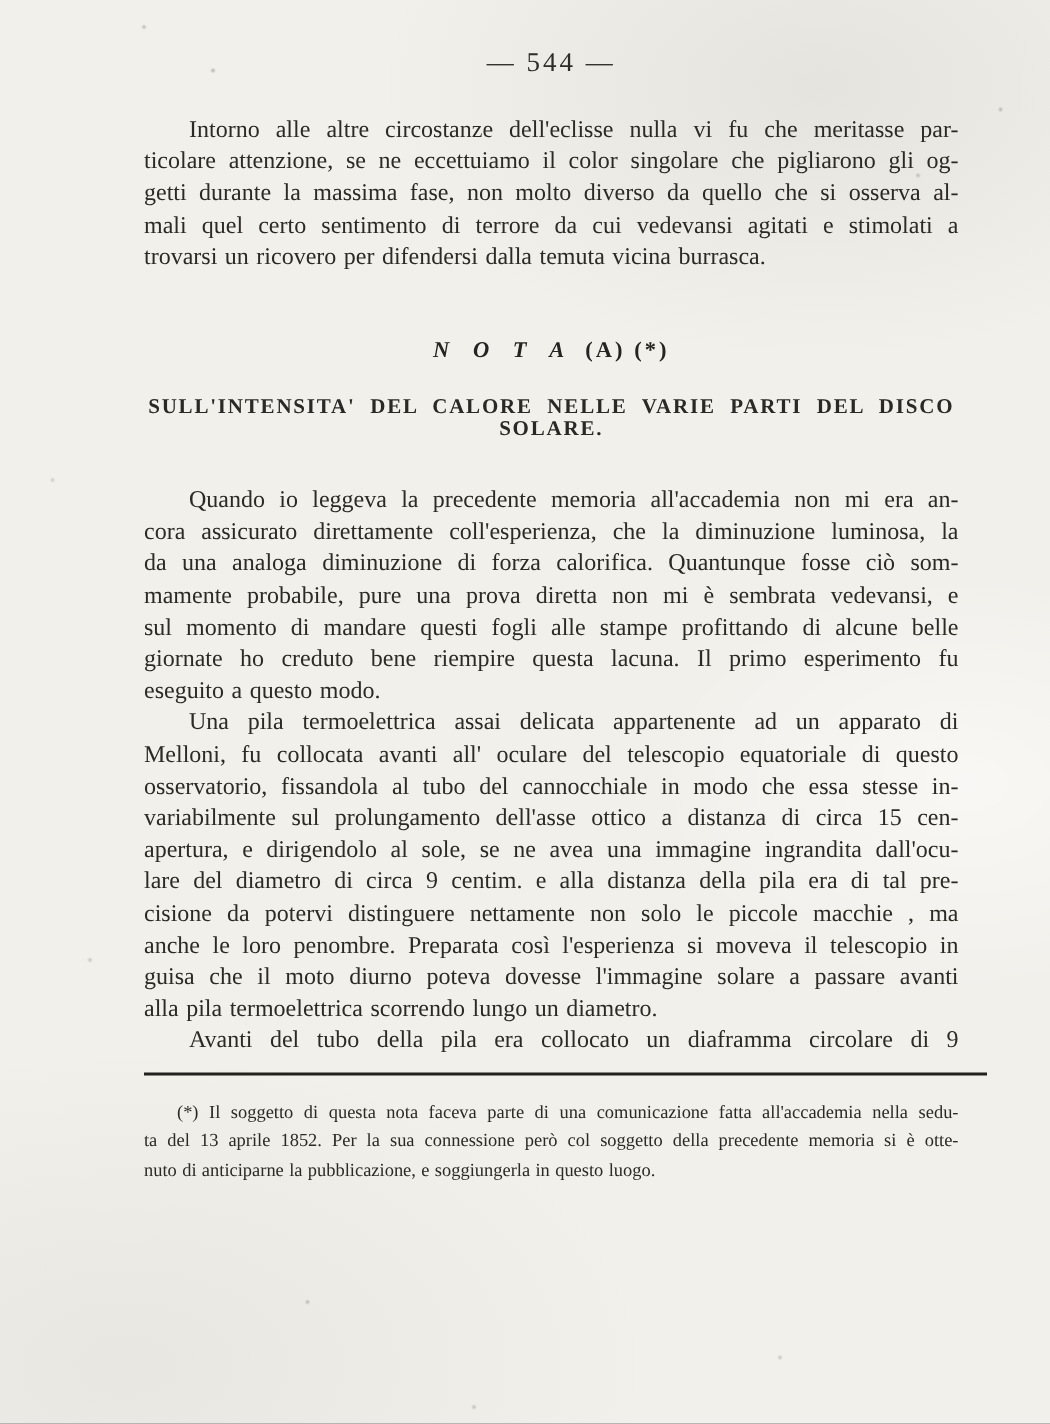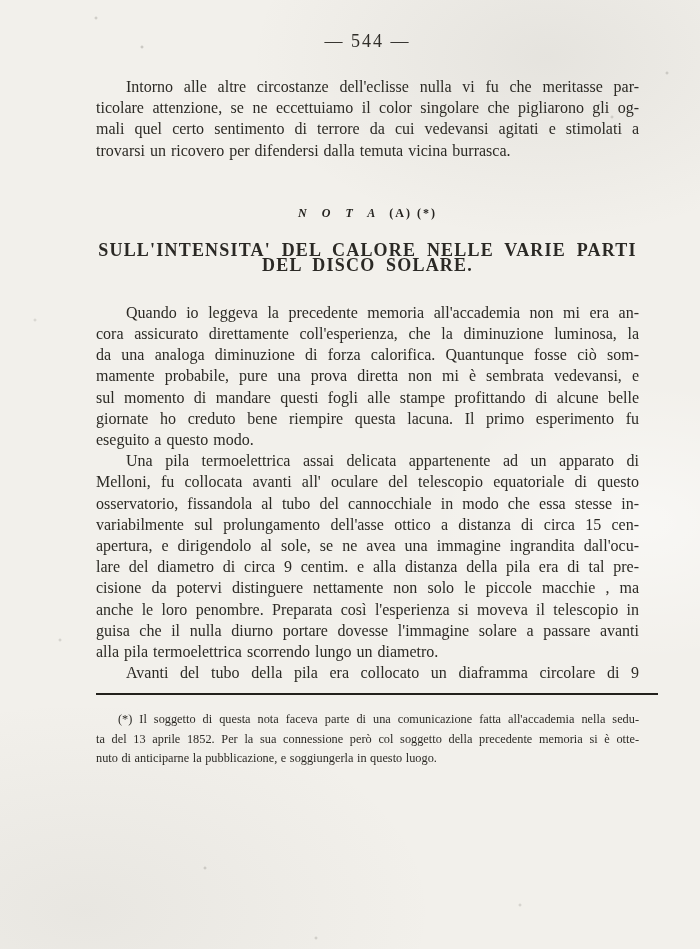--- a/index.html
+++ b/index.html
@@ -47,39 +47,39 @@
     text-align: justify;
     text-align-last: justify;
     white-space: normal;
     word-spacing: 1px;
   }
   .tline.first { padding-left: 30px; }
   .tline.last  { text-align-last: left; }
   .note-heading {
     margin-top: 42px;
     text-align: center;
-    font-size: 12px;
+    font-size: 15px;
     line-height: 20px;
     color: #262420;
   }
   .note-heading .nh-main {
     font-style: italic;
     font-weight: bold;
     letter-spacing: 6px;
   }
   .note-heading .nh-suffix {
     font-weight: bold;
     letter-spacing: 2px;
     padding-left: 8px;
   }
   .note-subtitle {
     margin-top: 20px;
     margin-bottom: 29px;
     text-align: center;
-    font-size: 18px;
+    font-size: 14px;
     line-height: 15px;
     font-weight: bold;
     letter-spacing: 1.2px;
     word-spacing: 5px;
     color: #2b2925;
   }
   .footnote-rule {
     border: 0;
     height: 2px;
     background: #23211c;
@@ -96,20 +96,21 @@
 <div class="page">
   <div class="content">
 
     <div class="page-number">— 544 —</div>
 
     <div class="body-text">
 
       <div>
           <div class="tline first">Intorno alle altre circostanze dell'eclisse nulla vi fu che meritasse par-</div>
           <div class="tline">ticolare attenzione, se ne eccettuiamo il color singolare che pigliarono gli og-</div>
+          <div class="tline">getti durante la massima fase, non molto diverso da quello che si osserva al-</div>
           <div class="tline">mali quel certo sentimento di terrore da cui vedevansi agitati e stimolati a</div>
           <div class="tline last">trovarsi un ricovero per difendersi dalla temuta vicina burrasca.</div>
         </div>
 
       <div class="note-heading">
         <span class="nh-main">N O T A</span><span class="nh-suffix">(A) (*)</span>
       </div>
 
       <div class="note-subtitle">SULL'INTENSITA' DEL CALORE NELLE VARIE PARTI DEL DISCO SOLARE.</div>
 
@@ -125,21 +126,21 @@
 
       <div>
           <div class="tline first">Una pila termoelettrica assai delicata appartenente ad un apparato di</div>
           <div class="tline">Melloni, fu collocata avanti all' oculare del telescopio equatoriale di questo</div>
           <div class="tline">osservatorio, fissandola al tubo del cannocchiale in modo che essa stesse in-</div>
           <div class="tline">variabilmente sul prolungamento dell'asse ottico a distanza di circa 15 cen-</div>
           <div class="tline">apertura, e dirigendolo al sole, se ne avea una immagine ingrandita dall'ocu-</div>
           <div class="tline">lare del diametro di circa 9 centim. e alla distanza della pila era di tal pre-</div>
           <div class="tline">cisione da potervi distinguere nettamente non solo le piccole macchie , ma</div>
           <div class="tline">anche le loro penombre. Preparata così l'esperienza si moveva il telescopio in</div>
-          <div class="tline">guisa che il nulla diurno portare dovesse l'immagine solare a passare avanti</div>
+          <div class="tline">guisa che il moto diurno poteva dovesse l'immagine solare a passare avanti</div>
           <div class="tline last">alla pila termoelettrica scorrendo lungo un diametro.</div>
         </div>
 
       <div>
           <div class="tline first">Avanti del tubo della pila era collocato un diaframma circolare di 9</div>
         </div>
 
       <hr class="footnote-rule">
 
       <div class="footnote">

